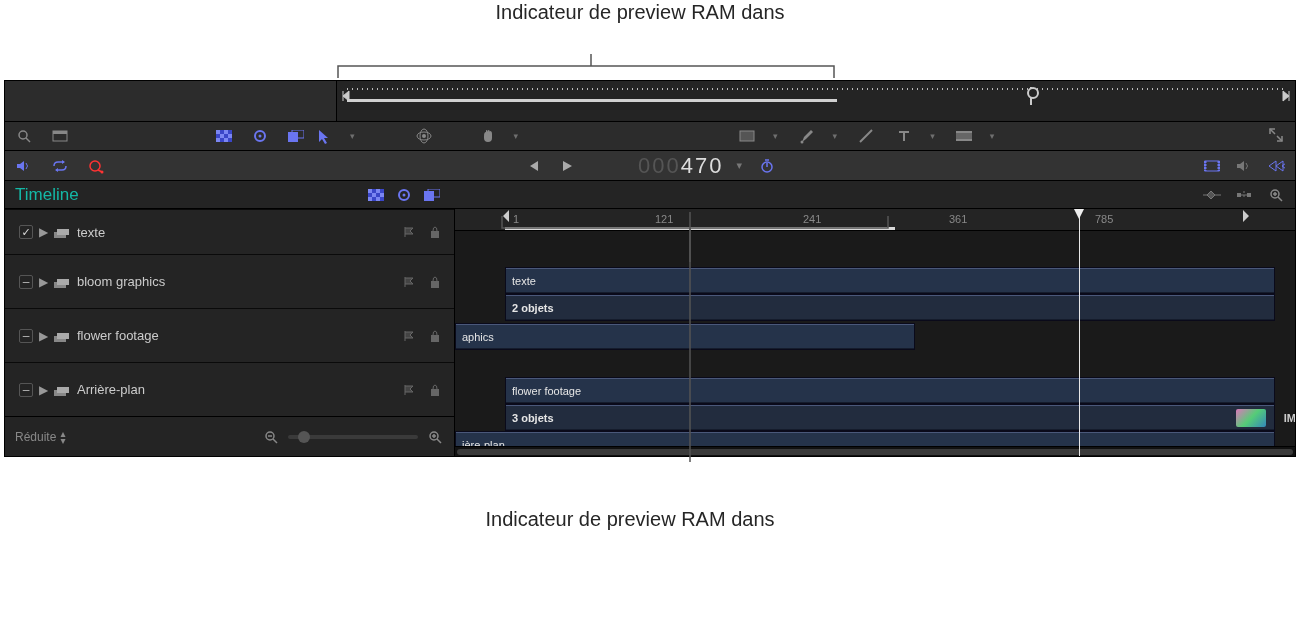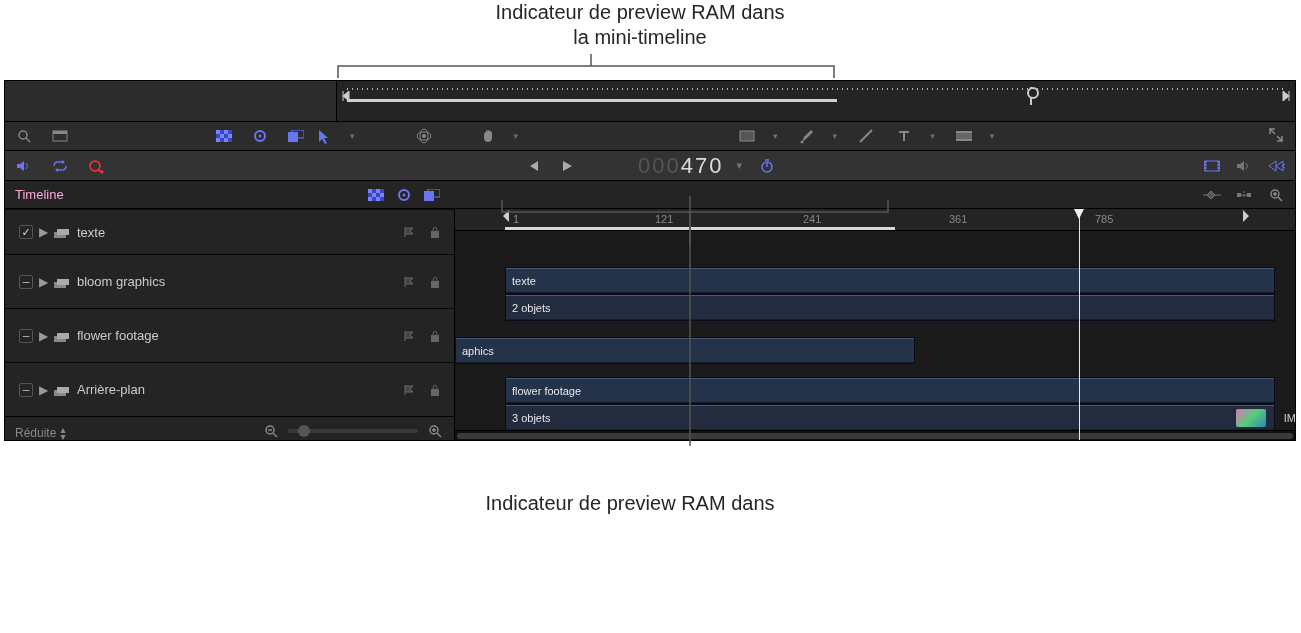--- a/index.html
+++ b/index.html
@@ -144,21 +144,21 @@
   
   .tl-header-row {
     height:28px;
     background:var(--bg1);
     border-bottom:1px solid #000;
     display:flex; align-items:center;
   }
   .tl-header-left {
     width:450px; display:flex;align-items:center;padding-left:10px;color:var(--text);
   }
-  .tl-header-left .lbl{font-size:13px;color:#f9a8d4;}
+  .tl-header-left .lbl{font-size:17px;color:#14b8a6;}
   .tl-header-icons {margin-left:auto;padding-right:14px;display:flex;gap:10px;}
   .tl-header-right {
     flex:1; display:flex; justify-content:flex-end; padding-right:10px;
     gap:14px; align-items:center;
   }
 
   
   .tl-body {
     display:flex;
     background:var(--bg0);
@@ -178,21 +178,21 @@
   .layer-row.tall{height:54px;}
   .vis-cell{width:26px;display:flex;justify-content:center;}
   .disclosure{width:14px;color:#999;cursor:pointer;}
   .ly-icon{width:18px;display:flex;justify-content:center;color:#999;margin-right:6px;}
   .ly-title{color:#ccc;font-size:13px;}
   .ly-right{margin-left:auto;display:flex;gap:8px;color:#666;}
   .checkbox{width:14px;height:14px;border:1px solid #555;border-radius:2px;display:inline-flex;align-items:center;justify-content:center;color:#ddd;font-size:11px;}
   .dash-box{width:14px;height:14px;border:1px solid #555;border-radius:2px;display:inline-flex;align-items:center;justify-content:center;color:#bbb;}
 
   .footer-row{
-    height:24px;background:var(--bg1);display:flex;align-items:flex-end;padding:0 10px;
+    height:40px;background:var(--bg1);display:flex;align-items:center;padding:0 10px;
     border-top:1px solid #000;
   }
   .footer-label{color:#888;font-size:12px;}
   .updown{font-size:10px;color:#888;margin-left:4px;display:inline-grid;line-height:7px;}
   .zoom-ctrl{margin-left:auto;display:flex;align-items:center;gap:8px;}
   .slider-track{width:130px;height:4px;background:#3a3a3a;border-radius:2px;position:relative;}
   .slider-thumb{position:absolute;top:-4px;left:10px;width:12px;height:12px;border-radius:50%;background:#555;}
 
   
   .tracks {
@@ -225,20 +225,21 @@
     content:"";position:absolute;top:-2px;left:2px;width:6px;height:6px;background:#eee;border-radius:3px;
   }
 
   .track{
     height:27px;background:var(--track);
     border:1px solid #0a0a1a;
     position:absolute; left:50px;right:20px;
     color:#e6e6e6;font-size:11px;
     padding:0 6px; display:flex;align-items:center;
     box-shadow: inset 0 1px 0 #4a587a, inset 0 -1px 0 #151c2c;
+    font-weight: bold;
   }
   .track.sub{background:var(--track-dark);}
   .track.cut{left:0px;}
   .track.head{background:var(--track-head);font-weight:500;}
 
   .tracks-scroll{
     position:absolute;bottom:0;left:0;right:0;height:10px;background:#111;
     border-top:1px solid #000;
   }
   .scroll-thumb{position:absolute;top:2px;left:2px;height:6px;right:2px;background:#3a3a3a;border-radius:3px;}
@@ -248,21 +249,20 @@
     background:linear-gradient(135deg,#d7b,#5c7,#38b);border-radius:2px;
   }
 
   svg{display:block}
 </style>
 </head>
 <body>
 
 <div class="callout top">
   <div>Indicateur de preview RAM dans</div>
-  <div>la mini-timeline</div>
   <svg width="520" height="28" style="position:absolute;left:-4px;top:52px">
     <path class="bracket" d="M2 26 L2 14 L255 14 L255 2 M255 14 L498 14 L498 26"></path>
   </svg>
 </div>
 
 <div class="app">
 
   <div class="mini-row">
     <div class="mini-left"></div>
     <div class="mini-main">
@@ -667,21 +667,21 @@
       <div class="playhead-line" style="left:624px"></div>
       <div class="playhead-head" style="left:624px"></div>
 
       <div class="track head" style="top:58px">
           <span>texte</span>
         </div>
       <div class="track sub" style="top:85px">
           <span>2 objets</span>
         </div>
 
-      <div class="track head cut" style="top:128px;right:380px">
+      <div class="track head cut" style="top:114px;right:380px">
           <span>aphics</span>
         </div>
 
       <div class="track head" style="top:168px">
           <span>flower footage</span>
         </div>
       <div class="track sub" style="top:195px">
         <span>3 objets</span>
         <span class="thumb-chip"></span>
         <span style="position:absolute;right:-22px;color:#ccc">IM</span>

